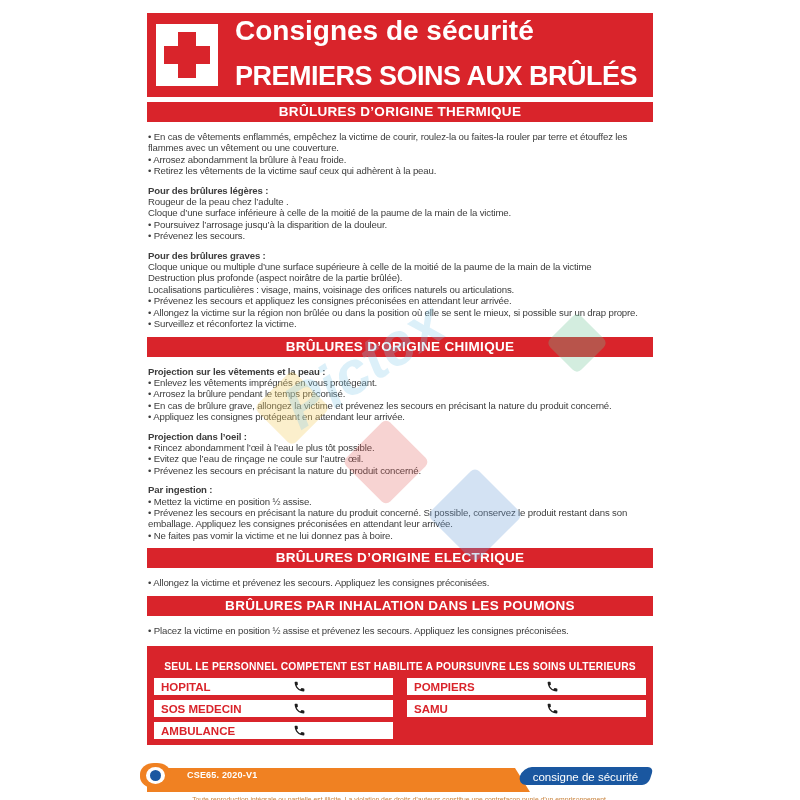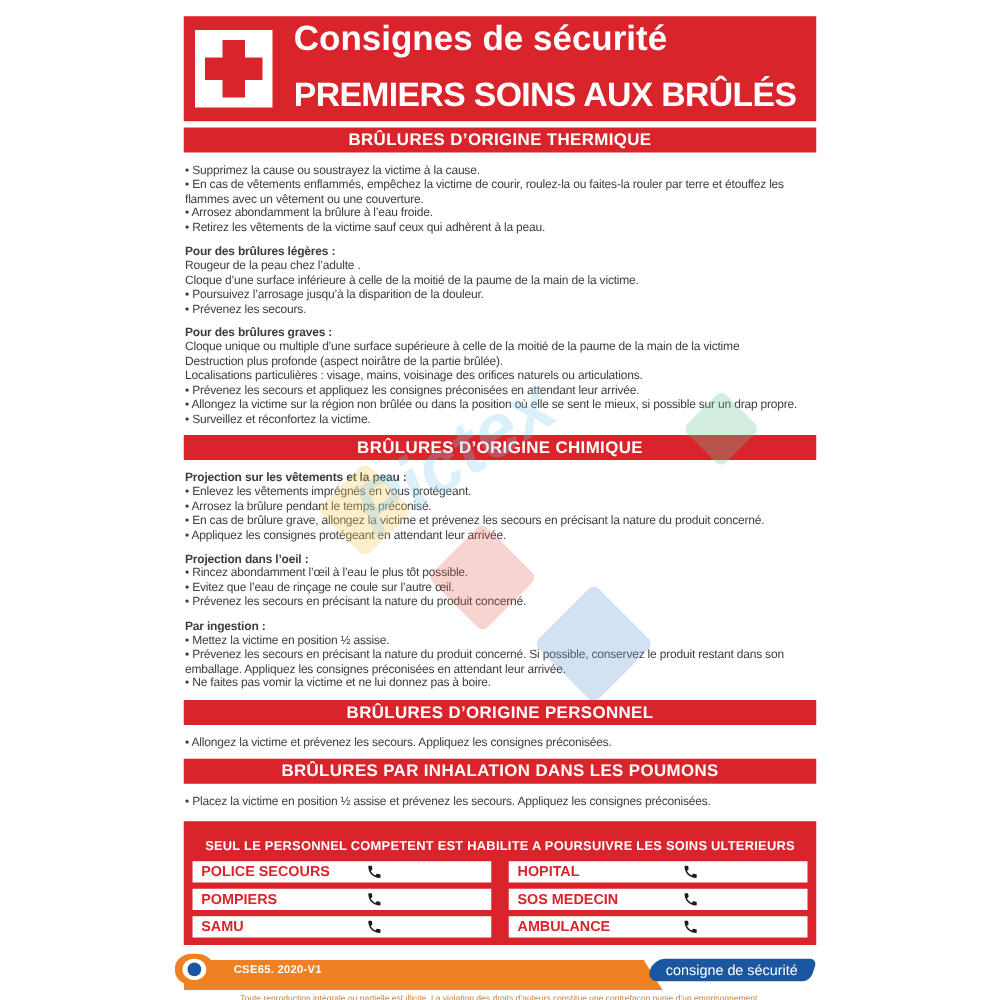--- a/index.html
+++ b/index.html
@@ -72,21 +72,20 @@
         </span>
       <div class="hdr-t">
         <div class="kicker">Consignes de sécurité</div>
         <div class="title">PREMIERS SOINS AUX BRÛLÉS</div>
       </div>
     </header>
 
     <div class="bar">BRÛLURES D’ORIGINE THERMIQUE</div>
     <section class="content">
       <div class="blk">
-        <div class="ln b">Supprimez la cause ou soustrayez la victime à la cause.</div>
         <div class="ln b">En cas de vêtements enflammés, empêchez la victime de courir, roulez-la ou faites-la rouler par terre et étouffez les flammes avec un vêtement ou une couverture.</div>
         <div class="ln b">Arrosez abondamment la brûlure à l’eau froide.</div>
         <div class="ln b">Retirez les vêtements de la victime sauf ceux qui adhèrent à la peau.</div>
       </div>
       <div class="blk">
         <div class="bh">Pour des brûlures légères :</div>
         <div class="ln">Rougeur de la peau chez l’adulte .</div>
         <div class="ln">Cloque d’une surface inférieure à celle de la moitié de la paume de la main de la victime.</div>
         <div class="ln b">Poursuivez l’arrosage jusqu’à la disparition de la douleur.</div>
         <div class="ln b">Prévenez les secours.</div>
@@ -118,43 +117,37 @@
         <div class="ln b">Prévenez les secours en précisant la nature du produit concerné.</div>
       </div>
       <div class="blk">
         <div class="bh">Par ingestion :</div>
         <div class="ln b">Mettez la victime en position ½ assise.</div>
         <div class="ln b">Prévenez les secours en précisant la nature du produit concerné. Si possible, conservez le produit restant dans son emballage. Appliquez les consignes préconisées en attendant leur arrivée.</div>
         <div class="ln b">Ne faites pas vomir la victime et ne lui donnez pas à boire.</div>
       </div>
     </section>
 
-    <div class="bar">BRÛLURES D’ORIGINE PERSONNEL</div>
+    <div class="bar">BRÛLURES D’ORIGINE ELECTRIQUE</div>
     <section class="content">
       <div class="blk">
         <div class="ln b">Allongez la victime et prévenez les secours. Appliquez les consignes préconisées.</div>
       </div>
     </section>
 
     <div class="bar">BRÛLURES PAR INHALATION DANS LES POUMONS</div>
     <section class="content">
       <div class="blk">
         <div class="ln b">Placez la victime en position ½ assise et prévenez les secours. Appliquez les consignes préconisées.</div>
       </div>
     </section>
 
     <div class="phone">
       <div class="pbanner">SEUL LE PERSONNEL COMPETENT EST HABILITE A POURSUIVRE LES SOINS ULTERIEURS</div>
       <div class="pgrid">
-        <div class="pcell">
-          <span class="plabel">POLICE SECOURS</span>
-          <svg class="picon" viewBox="0 0 24 24">
-              <path d="M6.62 10.79c1.44 2.83 3.76 5.14 6.59 6.59l2.2-2.2c.27-.27.67-.36 1.02-.24 1.12.37 2.33.57 3.57.57.55 0 1 .45 1 1V20c0 .55-.45 1-1 1-9.39 0-17-7.61-17-17 0-.55.45-1 1-1h3.5c.55 0 1 .45 1 1 0 1.25.2 2.45.57 3.57.11.35.03.74-.25 1.02l-2.2 2.2z"></path>
-            </svg>
-        </div>
         <div class="pcell">
           <span class="plabel">HOPITAL</span>
           <svg class="picon" viewBox="0 0 24 24">
               <path d="M6.62 10.79c1.44 2.83 3.76 5.14 6.59 6.59l2.2-2.2c.27-.27.67-.36 1.02-.24 1.12.37 2.33.57 3.57.57.55 0 1 .45 1 1V20c0 .55-.45 1-1 1-9.39 0-17-7.61-17-17 0-.55.45-1 1-1h3.5c.55 0 1 .45 1 1 0 1.25.2 2.45.57 3.57.11.35.03.74-.25 1.02l-2.2 2.2z"></path>
             </svg>
         </div>
         <div class="pcell">
           <span class="plabel">POMPIERS</span>
           <svg class="picon" viewBox="0 0 24 24">
               <path d="M6.62 10.79c1.44 2.83 3.76 5.14 6.59 6.59l2.2-2.2c.27-.27.67-.36 1.02-.24 1.12.37 2.33.57 3.57.57.55 0 1 .45 1 1V20c0 .55-.45 1-1 1-9.39 0-17-7.61-17-17 0-.55.45-1 1-1h3.5c.55 0 1 .45 1 1 0 1.25.2 2.45.57 3.57.11.35.03.74-.25 1.02l-2.2 2.2z"></path>

